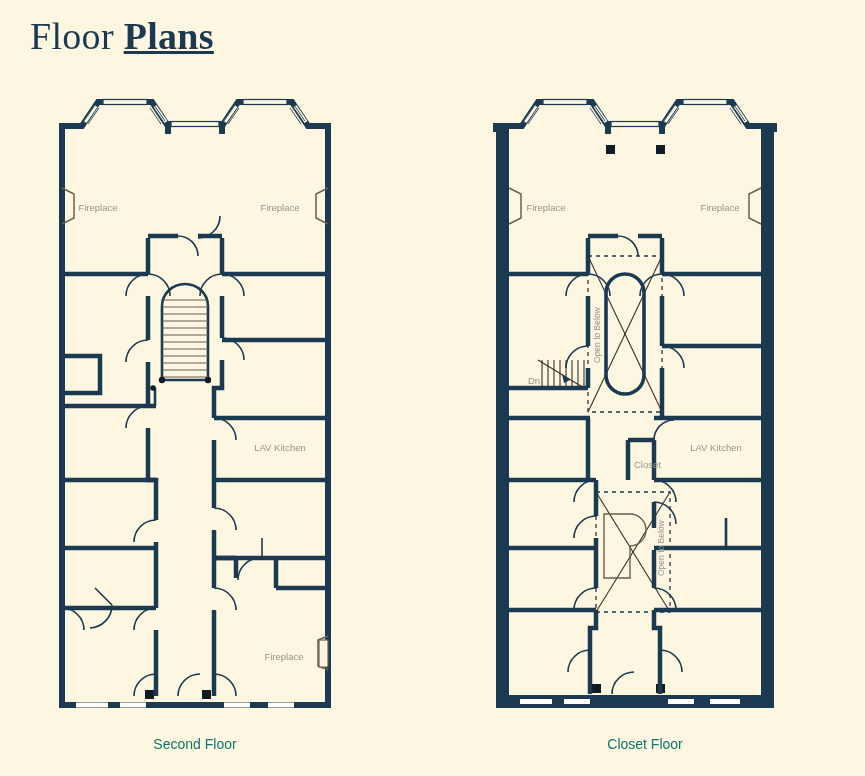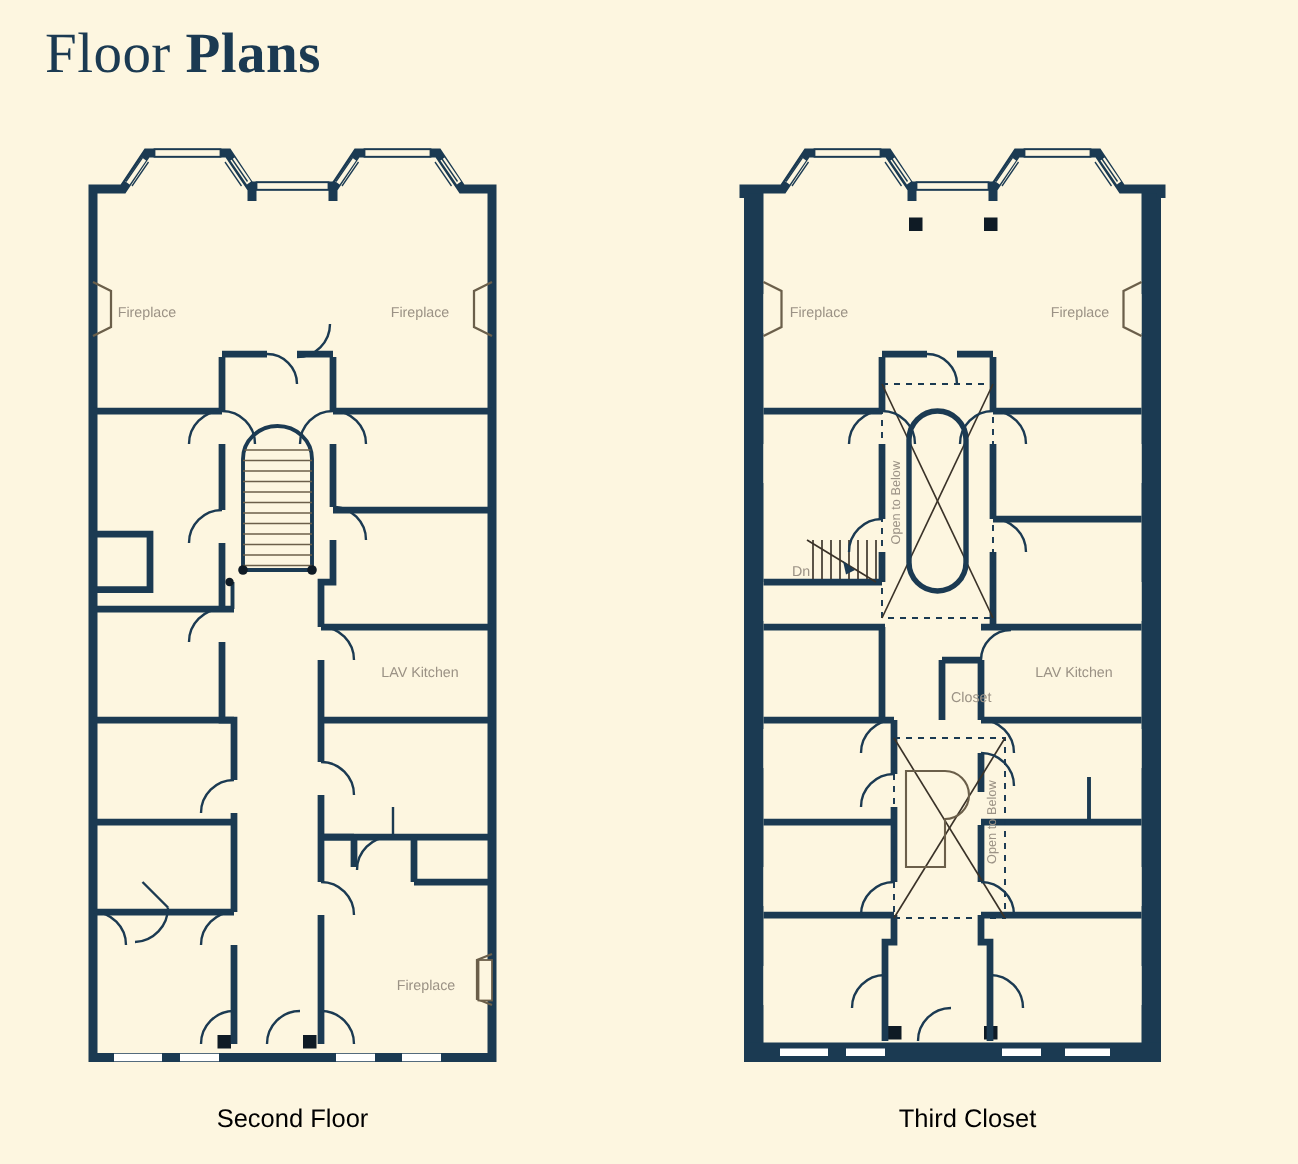--- a/index.html
+++ b/index.html
@@ -12,27 +12,27 @@
   }
   #page-title{
     position:absolute;left:30px;top:14px;
     font-family:"Liberation Serif", serif;
     font-size:38px;
     color:#1b3a52;
     letter-spacing:.3px;
     white-space:nowrap;
   }
   #page-title .t-italic{font-weight:400;}
-  #page-title .t-bold{font-weight:700;}
+  #page-title .t-bold{font-weight:700;text-decoration:underline;}
   .plan-wrap{position:absolute;top:88px;}
   #plan-second{left:40px;}
   #plan-third{left:480px;}
   .plan-caption{
     position:absolute;top:736px;
-    font-size:17px;color:#000000;
+    font-size:14px;color:#0f766e;
     text-align:center;width:320px;
   }
   #caption-second{left:35px;}
   #caption-third{left:485px;}
   svg{display:block;}
   .lbl{font-family:"Liberation Sans",sans-serif;font-size:9.5px;fill:#9b9285;}
   .lbl-sm{font-family:"Liberation Sans",sans-serif;font-size:8.5px;fill:#9b9285;}
 </style>
 </head>
 <body>
@@ -364,13 +364,13 @@
   <g>
     <text class="lbl" x="66" y="123" text-anchor="middle">Fireplace</text>
     <text class="lbl" x="240" y="123" text-anchor="middle">Fireplace</text>
     <text class="lbl" x="236" y="363" text-anchor="middle">LAV Kitchen</text>
     <text class="lbl" x="154" y="380">Closet</text>
   </g>
 </svg>
 </div>
 
 <div class="plan-caption" id="caption-second">Second Floor</div>
-<div class="plan-caption" id="caption-third">Third Closet</div>
+<div class="plan-caption" id="caption-third">Closet Floor</div>
 
 </body></html>

